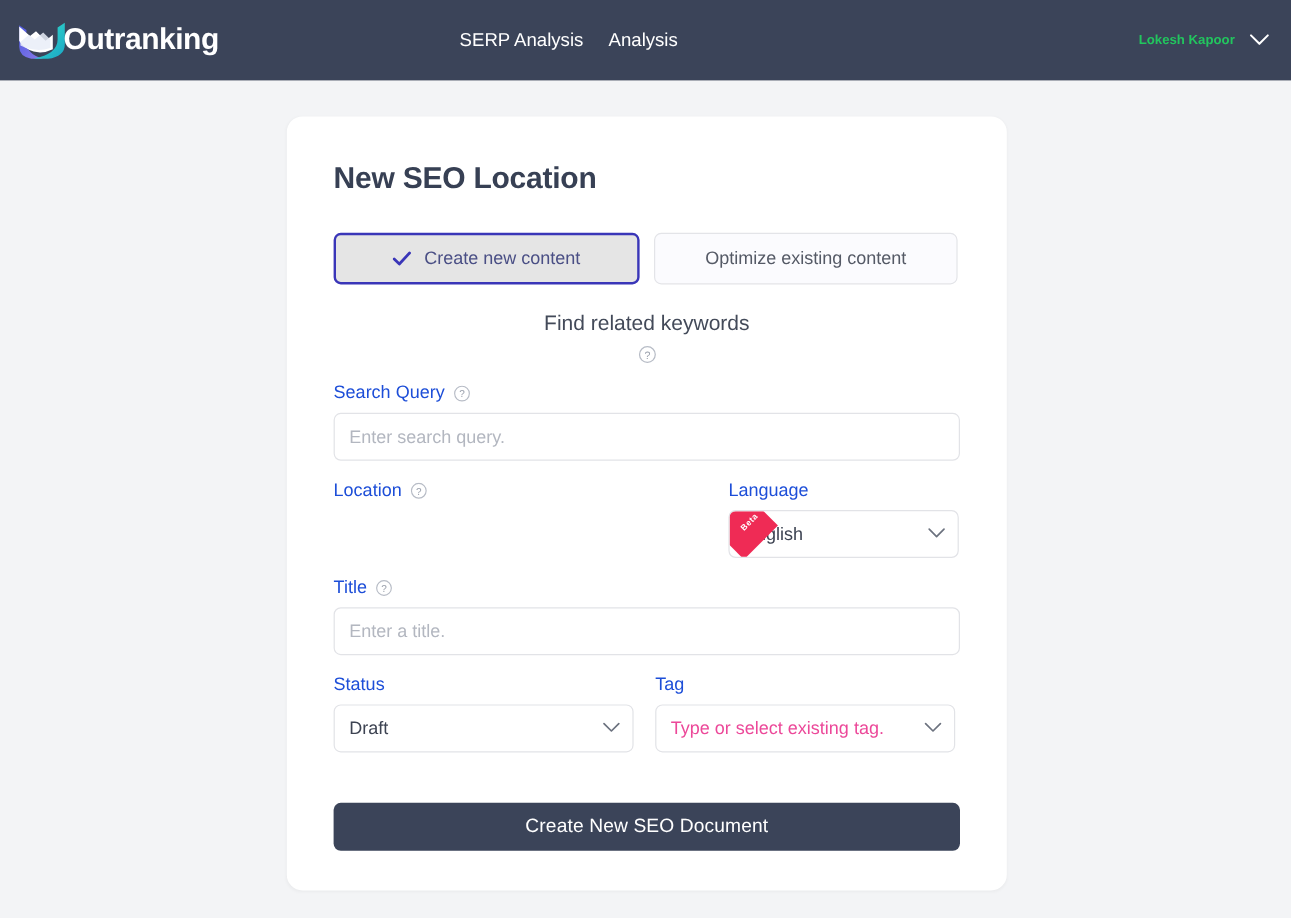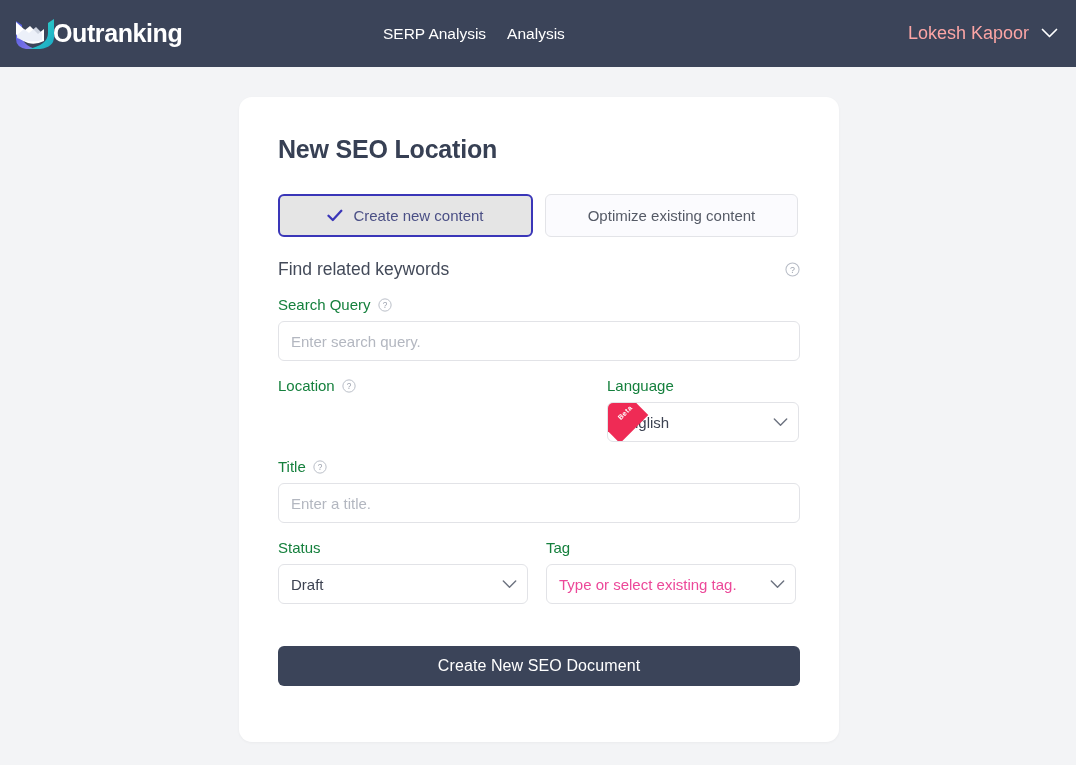--- a/index.html
+++ b/index.html
@@ -64,23 +64,23 @@
     position: absolute;
     right: 18px;
     top: 0;
     height: 67px;
     display: flex;
     align-items: center;
     gap: 12px;
     cursor: pointer;
   }
   .user-name {
-    color: #fca5a5;
-    font-size: 18px;
-    font-weight: normal;
+    color: #22c55e;
+    font-size: 11px;
+    font-weight: bold;
   }
   .chev { display: block; }
 
   
   .page {
     position: relative;
     height: 698px;
   }
   .card {
     position: absolute;
@@ -130,27 +130,28 @@
   
   .section-head {
     text-align: center;
     font-size: 17.5px;
     color: #434a59;
     margin: 22px 0 16px 0;
     display: flex;
     align-items: center;
     justify-content: space-between;
     gap: 8px;
+    flex-direction: column;
   }
   .help-icon { display: block; }
 
   
   .field-label {
     font-size: 15px;
-    color: #15803d;
+    color: #1d4ed8;
     margin-bottom: 8px;
     display: flex;
     align-items: center;
     gap: 7px;
   }
   .input {
     width: 100%;
     height: 40px;
     border: 1px solid #e2e3e7;
     border-radius: 6px;

